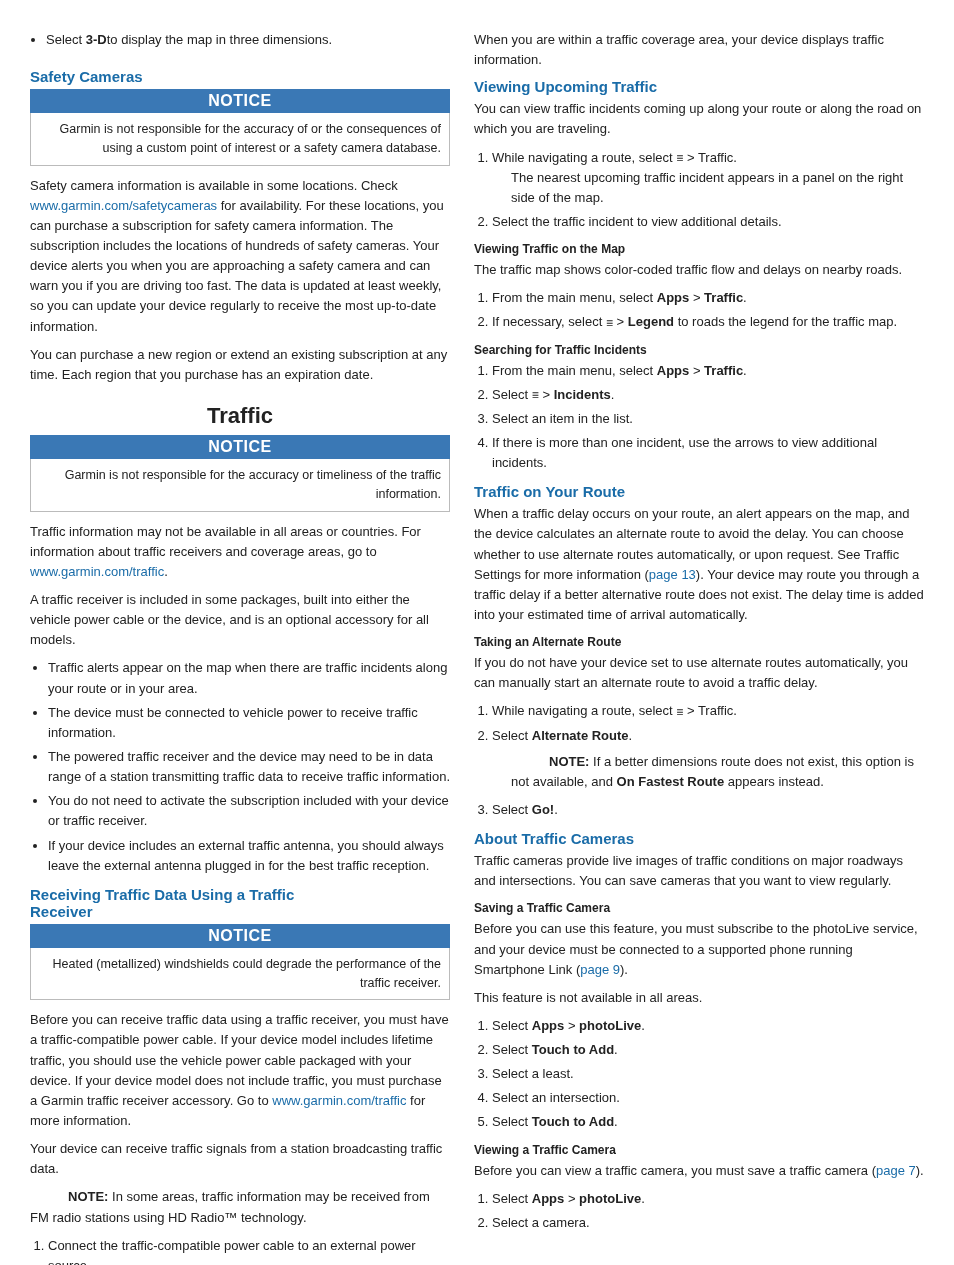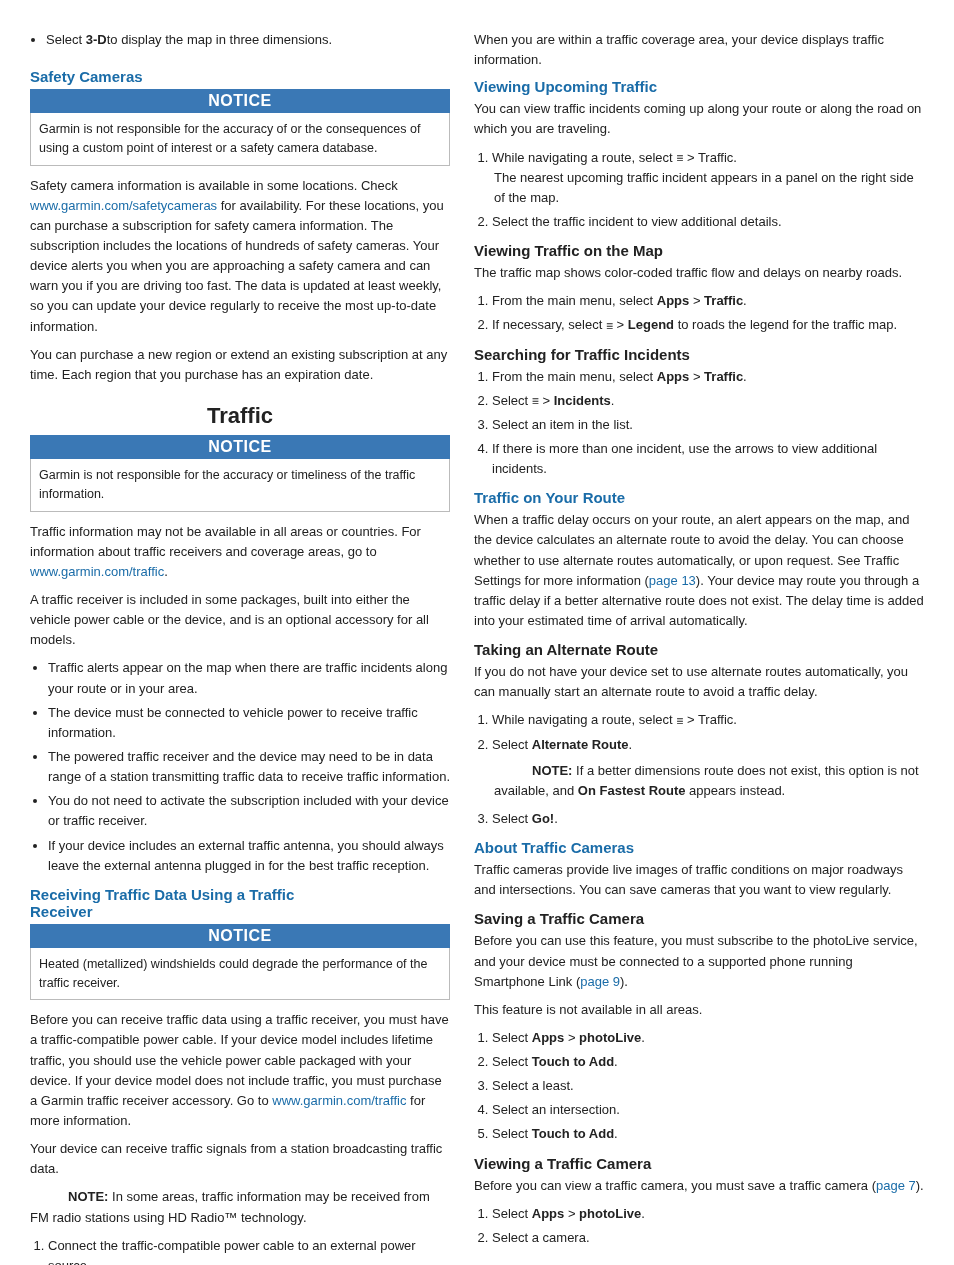--- a/index.html
+++ b/index.html
@@ -34,21 +34,21 @@
     .bullet-intro span.bold { font-weight: bold; }
 
     h2 {
       font-size: 15px;
       color: #1a6ca8;
       font-weight: bold;
       margin-bottom: 4px;
       margin-top: 2px;
     }
     h3 {
-      font-size: 15px;
+      font-size: 12px;
       font-weight: bold;
       color: #222;
       margin-top: 10px;
       margin-bottom: 4px;
     }
     h1.section-title {
       font-size: 22px;
       font-weight: bold;
       color: #222;
       text-align: center;
@@ -65,20 +65,21 @@
       letter-spacing: 0.5px;
     }
     .notice-content {
       border-left: 1px solid #bbb;
       border-right: 1px solid #bbb;
       border-bottom: 1px solid #bbb;
       padding: 7px 8px 7px 8px;
       font-size: 12.5px;
       line-height: 1.5;
       margin-bottom: 10px;
+      text-align: right;
     }
     .notice-wrapper {
       margin-bottom: 10px;
     }
     p {
       font-size: 13px;
       line-height: 1.55;
       margin-bottom: 8px;
     }
     a { color: #1a6ca8; text-decoration: none; }
@@ -113,21 +114,21 @@
       vertical-align: middle;
       line-height: 1;
     }
     .subsection {
       margin-bottom: 10px;
     }
     .note-block {
       margin: 6px 0 8px 0;
     }
     .indent {
-      margin-left: 2px;
+      margin-left: 19px;
     }
   </style>
 </head>
 <body>
 
 <div class="page-wrap">
   <div class="page">
 
     <div class="col-left">
 

